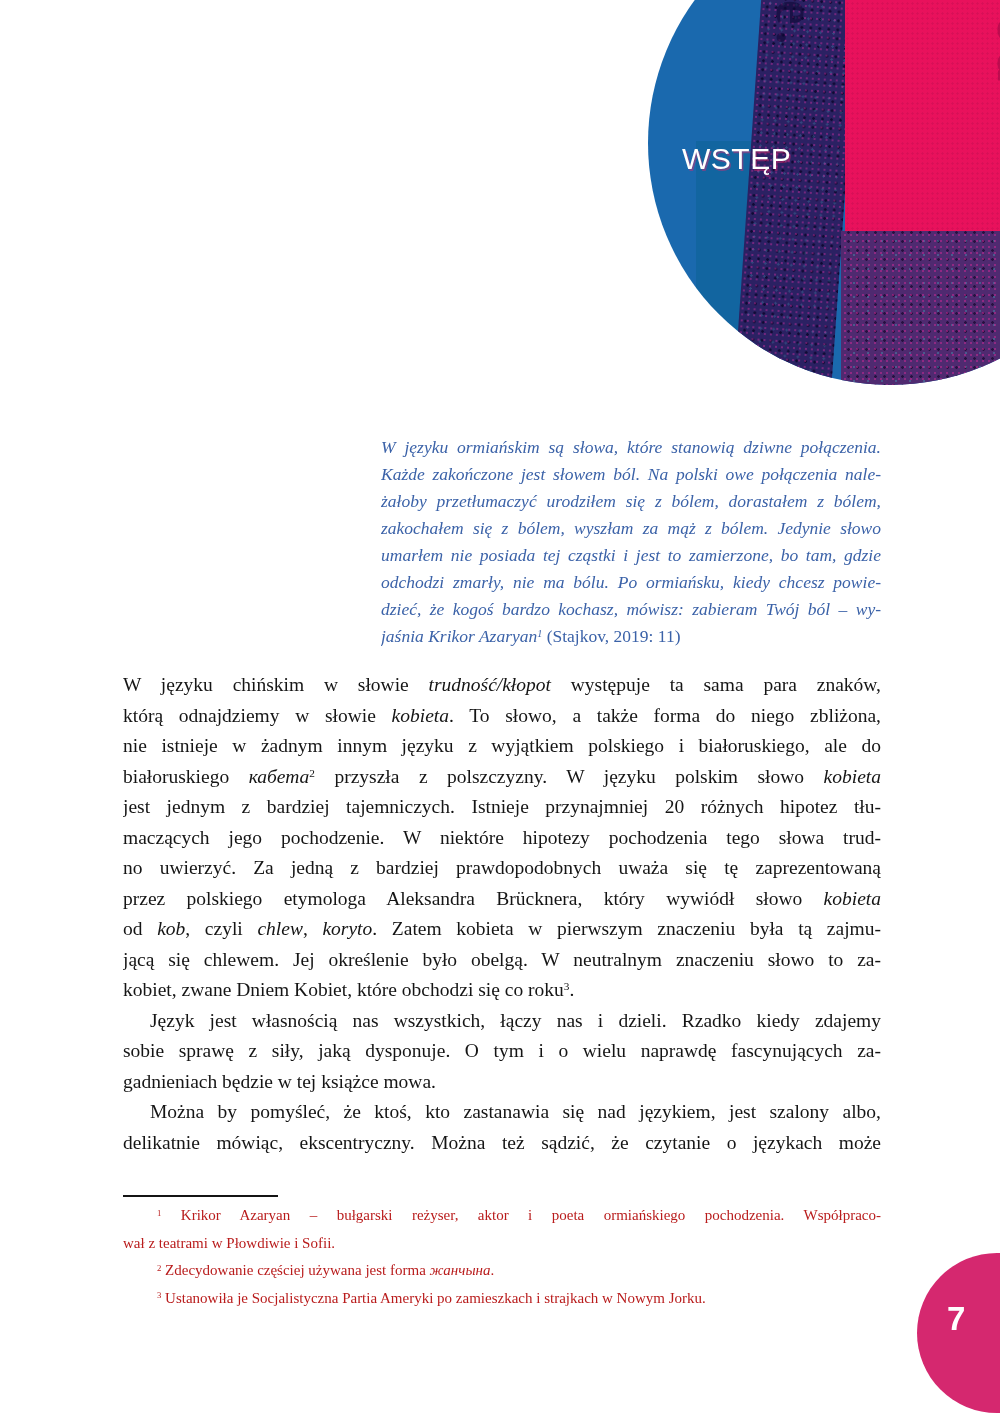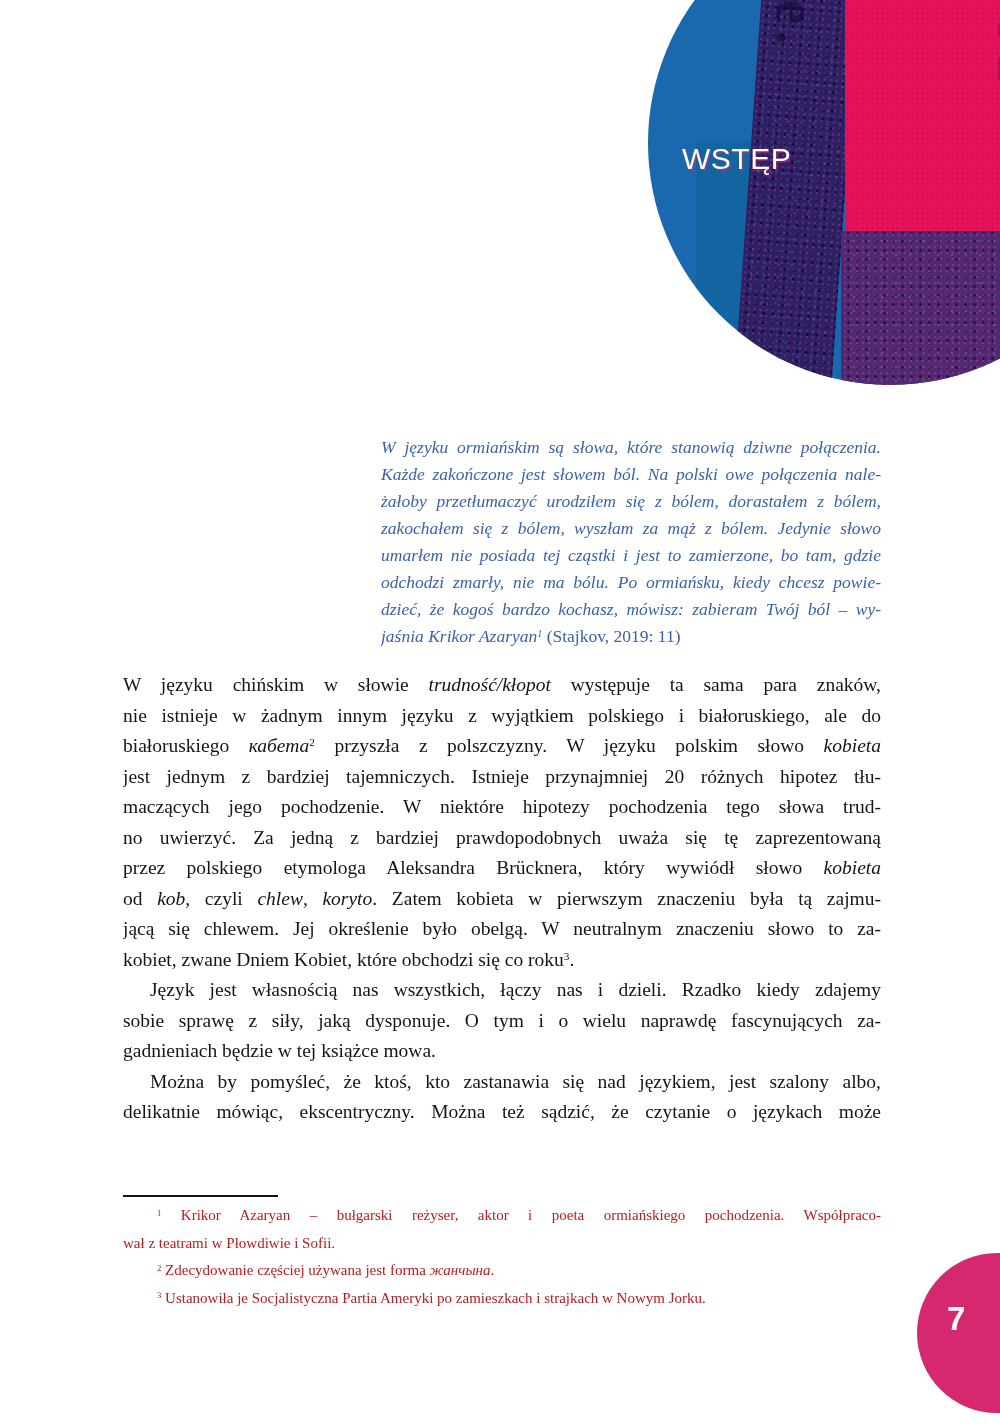--- a/index.html
+++ b/index.html
@@ -168,20 +168,21 @@
       <div class="tl"><span>żałoby przetłumaczyć urodziłem się z bólem, dorastałem z bólem,</span></div>
       <div class="tl"><span>zakochałem się z bólem, wyszłam za mąż z bólem. Jedynie słowo</span></div>
       <div class="tl"><span>umarłem nie posiada tej cząstki i jest to zamierzone, bo tam, gdzie</span></div>
       <div class="tl"><span>odchodzi zmarły, nie ma bólu. Po ormiańsku, kiedy chcesz powie-</span></div>
       <div class="tl"><span>dzieć, że kogoś bardzo kochasz, mówisz: zabieram Twój ból – wy-</span></div>
       <div class="tl last"><span>jaśnia Krikor Azaryan</span><sup>1</sup><span class="rm"> (Stajkov, 2019: 11)</span></div>
     </div>
 
   <div class="body-text">
       <div class="tl"><span>W języku chińskim w słowie </span><i>trudność/kłopot</i><span> występuje ta sama para znaków,</span></div>
+      <div class="tl"><span>którą odnajdziemy w słowie </span><i>kobieta</i><span>. To słowo, a także forma do niego zbliżona,</span></div>
       <div class="tl"><span>nie istnieje w żadnym innym języku z wyjątkiem polskiego i białoruskiego, ale do</span></div>
       <div class="tl"><span>białoruskiego </span><i>кабета</i><sup>2</sup><span> przyszła z polszczyzny. W języku polskim słowo </span><i>kobieta</i></div>
       <div class="tl"><span>jest jednym z bardziej tajemniczych. Istnieje przynajmniej 20 różnych hipotez tłu-</span></div>
       <div class="tl"><span>maczących jego pochodzenie. W niektóre hipotezy pochodzenia tego słowa trud-</span></div>
       <div class="tl"><span>no uwierzyć. Za jedną z bardziej prawdopodobnych uważa się tę zaprezentowaną</span></div>
       <div class="tl"><span>przez polskiego etymologa Aleksandra Brücknera, który wywiódł słowo </span><i>kobieta</i></div>
       <div class="tl"><span>od </span><i>kob</i><span>, czyli </span><i>chlew</i><span>, </span><i>koryto</i><span>. Zatem kobieta w pierwszym znaczeniu była tą zajmu-</span></div>
       <div class="tl"><span>jącą się chlewem. Jej określenie było obelgą. W neutralnym znaczeniu słowo to za-</span></div>
       <div class="tl last"><span>kobiet, zwane Dniem Kobiet, które obchodzi się co roku</span><sup>3</sup><span>.</span></div>
       <div class="tl ind"><span>Język jest własnością nas wszystkich, łączy nas i dzieli. Rzadko kiedy zdajemy</span></div>

